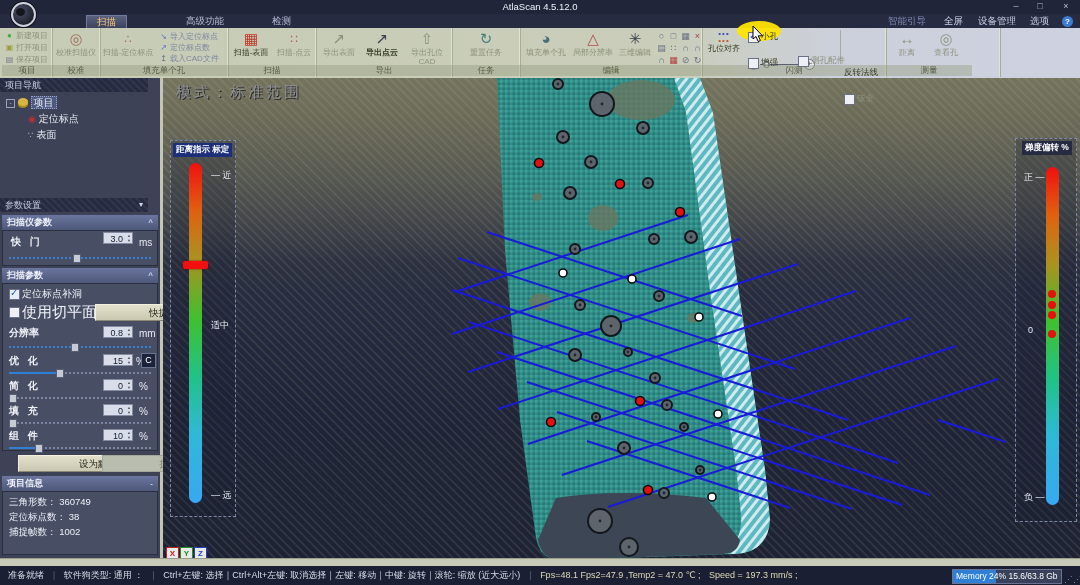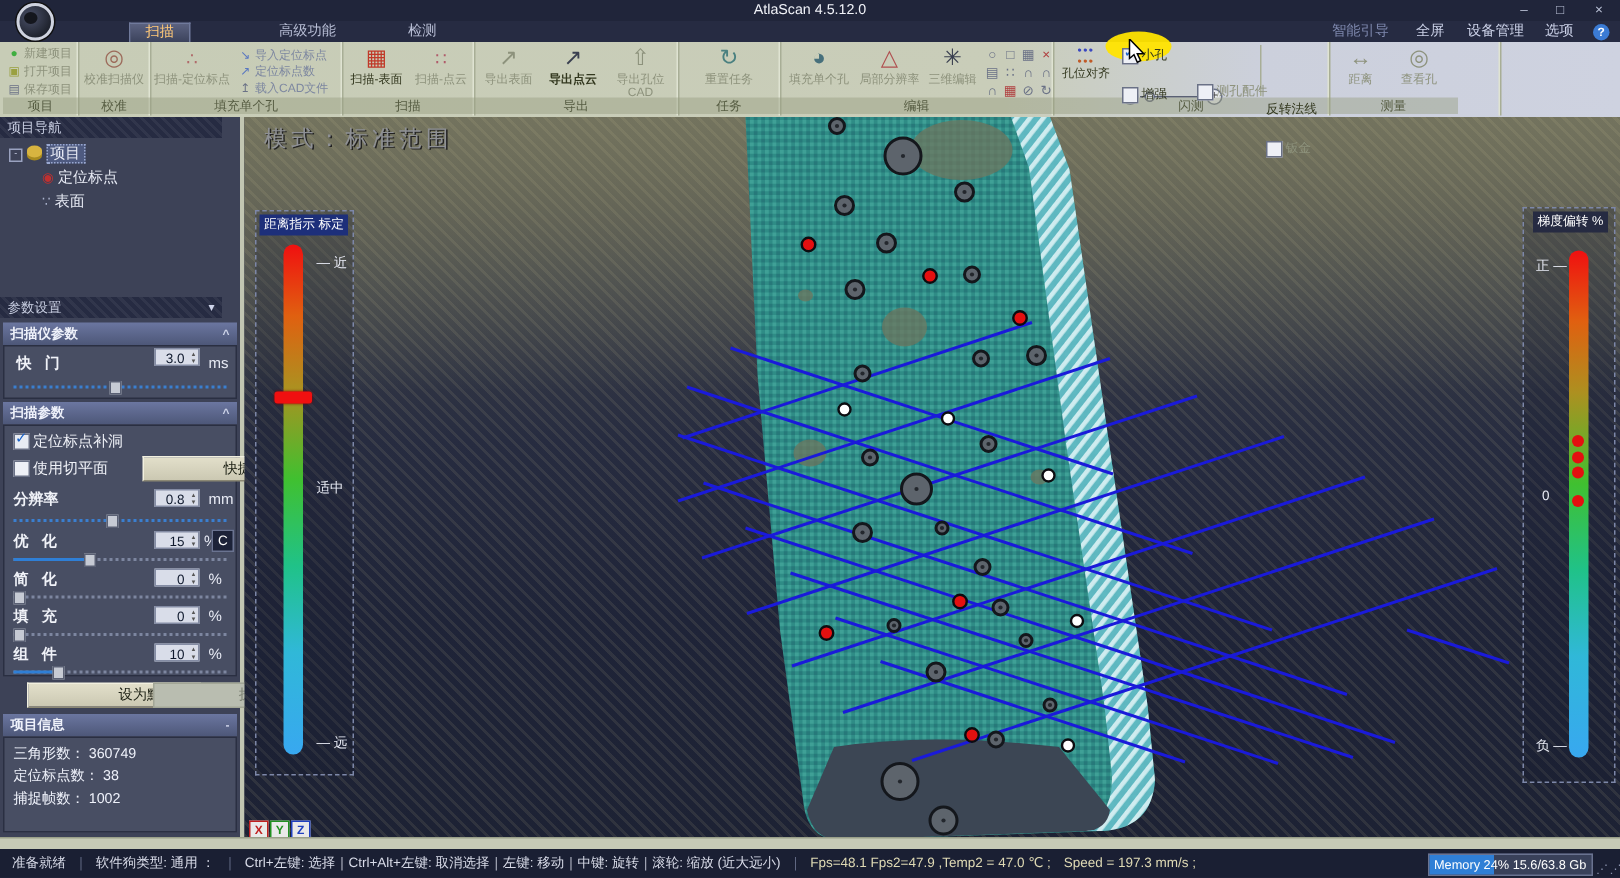--- a/index.html
+++ b/index.html
@@ -52,21 +52,21 @@
   .btn{position:absolute;background:linear-gradient(#e2dfca,#cbc8b2);border:1px solid #f2f0df;border-right-color:#8b8874;border-bottom-color:#8b8874;font-size:9.5px;color:#1c2014;text-align:center;padding-left:44px;}
   .btn.disabled{background:#b9bdb0;color:#7d8274;border-color:#a2a696;}
   .inforow{position:absolute;font-size:9.5px;color:#eef1fa;white-space:nowrap;}
   
   #viewport{left:163px;top:78px;width:917px;height:480px;overflow:hidden;background:
     repeating-linear-gradient(45deg,rgba(210,200,150,.10) 0 2px,transparent 2px 6px),
     linear-gradient(180deg,#73735e 0%,#62625100 38%),
     linear-gradient(180deg,#55554a 0%,#3c4048 22%,#272c40 45%,#1f2438 70%,#1d2234 100%);}
   #mode-text{left:13px;top:5px;font-size:15px;color:#8e9095;letter-spacing:3px;text-shadow:1px 1px 0 #222;}
   .gauge-panel{border:1px dashed #7d87a8;background:rgba(22,27,48,.25);}
-  .gauge-title{position:absolute;font-size:8.5px;color:#fff;background:#1d2f7a;padding:1px 3px;white-space:nowrap;}
+  .gauge-title{position:absolute;font-size:8.5px;color:#fff;background:#1d2f7a;padding:1px 3px;white-space:nowrap;font-weight:bold;}
   .gauge-bar{position:absolute;width:13px;border-radius:7px;background:linear-gradient(180deg,#f01010 0%,#e06010 14%,#ad9020 28%,#40c030 46%,#20c288 63%,#30b8d8 80%,#38a8f0 100%);}
   .gauge-lab{position:absolute;font-size:9px;color:#e8ebf5;white-space:nowrap;}
   #lg-marker{position:absolute;background:#f01010;border-radius:2px;box-shadow:0 0 2px #800;}
   .axisbtn{position:absolute;width:11px;height:11px;background:#e9e9e9;font-size:8px;font-weight:bold;text-align:center;line-height:11px;}
   
   #bottom-strip{left:0;top:558px;width:1080px;height:8px;background:#c6cab6;border-top:1px solid #9aa08a;}
   #statusbar{left:0;top:566px;width:1080px;height:19px;background:#1a1f33;color:#d8dbe8;font-size:9px;line-height:19px;white-space:nowrap;}
   #statusbar .sep{color:#707894;padding:0 3px;}
   #mem-widget{left:952px;top:3px;width:108px;height:13px;background:#39415a;border:1px solid #6a7390;}
   #mem-fill{left:0;top:0;height:13px;background:#2f7fd6;}
@@ -304,21 +304,21 @@
   <div class="sect-head abs" style="top:190px;">
     <span>扫描参数</span><span class="sect-arrow">^</span>
   </div>
   <div class="panel abs" style="top:205px;height:168px;">
     <div class="abs" style="left:6px;top:4px;height:12px;display:flex;align-items:center;font-size:10px;color:#f0f2f8;">
       <span class="chkbox" style="background:#e8ecf4;">
           <span class="mark">✓</span>
         </span>
       <span>定位标点补洞</span>
     </div>
-    <div class="abs" style="left:6px;top:22px;height:12px;display:flex;align-items:center;font-size:10px;color:#f0f2f8;">
+    <div class="abs" style="left:6px;top:22px;height:12px;display:flex;align-items:center;font-size:15px;color:#f0f2f8;">
       <span class="chkbox"></span>
       <span>使用切平面</span>
     </div>
     <div class="btn" style="left:92px;top:20px;width:56px;height:15px;line-height:15px;">快捷添加</div>
 
     <div class="plabel" style="left:6px;top:42px;letter-spacing:0;">分辨率</div>
     <div class="valbox" style="left:100px;top:42px;"><span>0.8</span><span class="spin">▲<br>▼</span></div>
     <div class="unit" style="left:136px;top:44px;">mm</div>
     <div class="track" style="left:6px;top:62px;width:142px;border-top-color:#3a7fd0;">
         <div class="thumb" style="left:62px;"></div>

